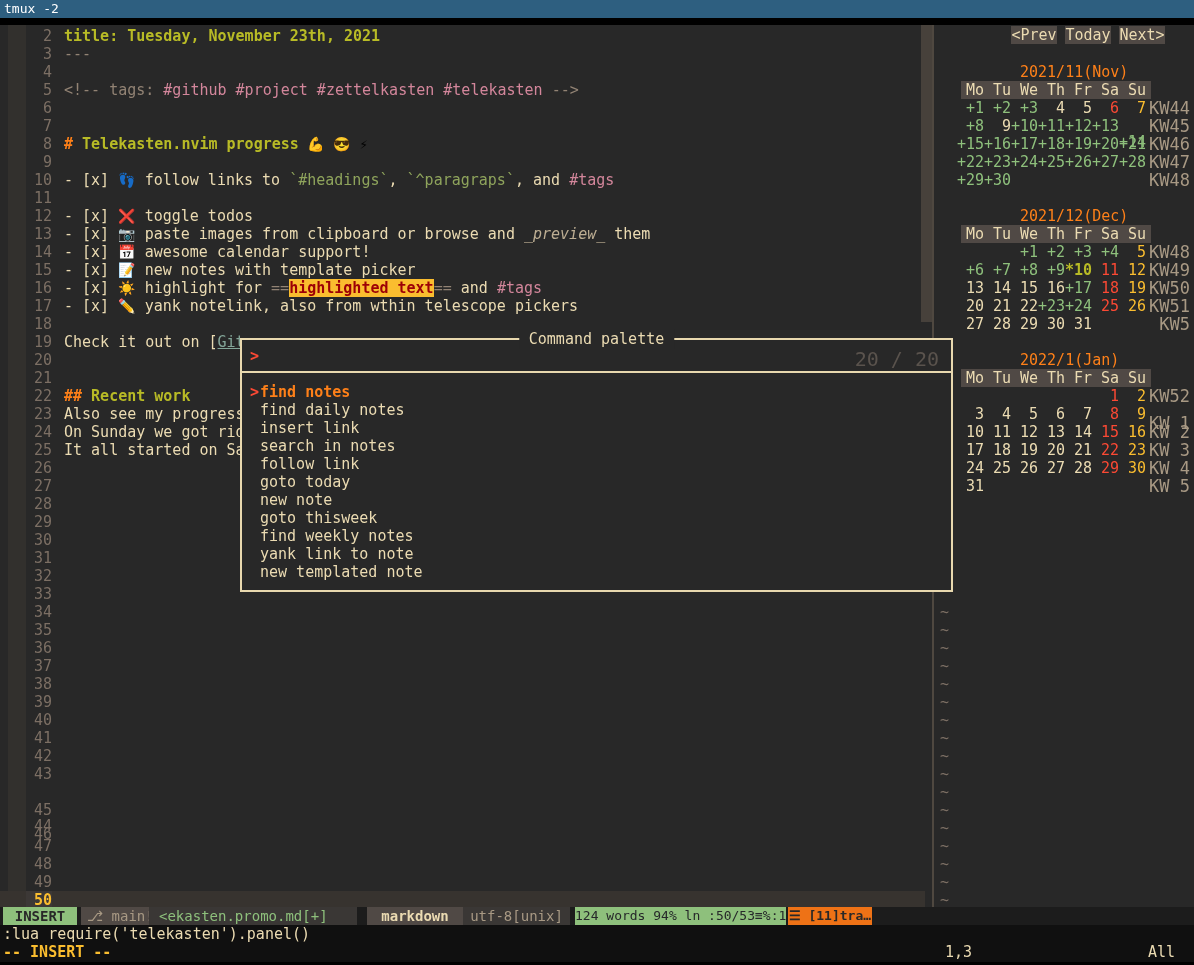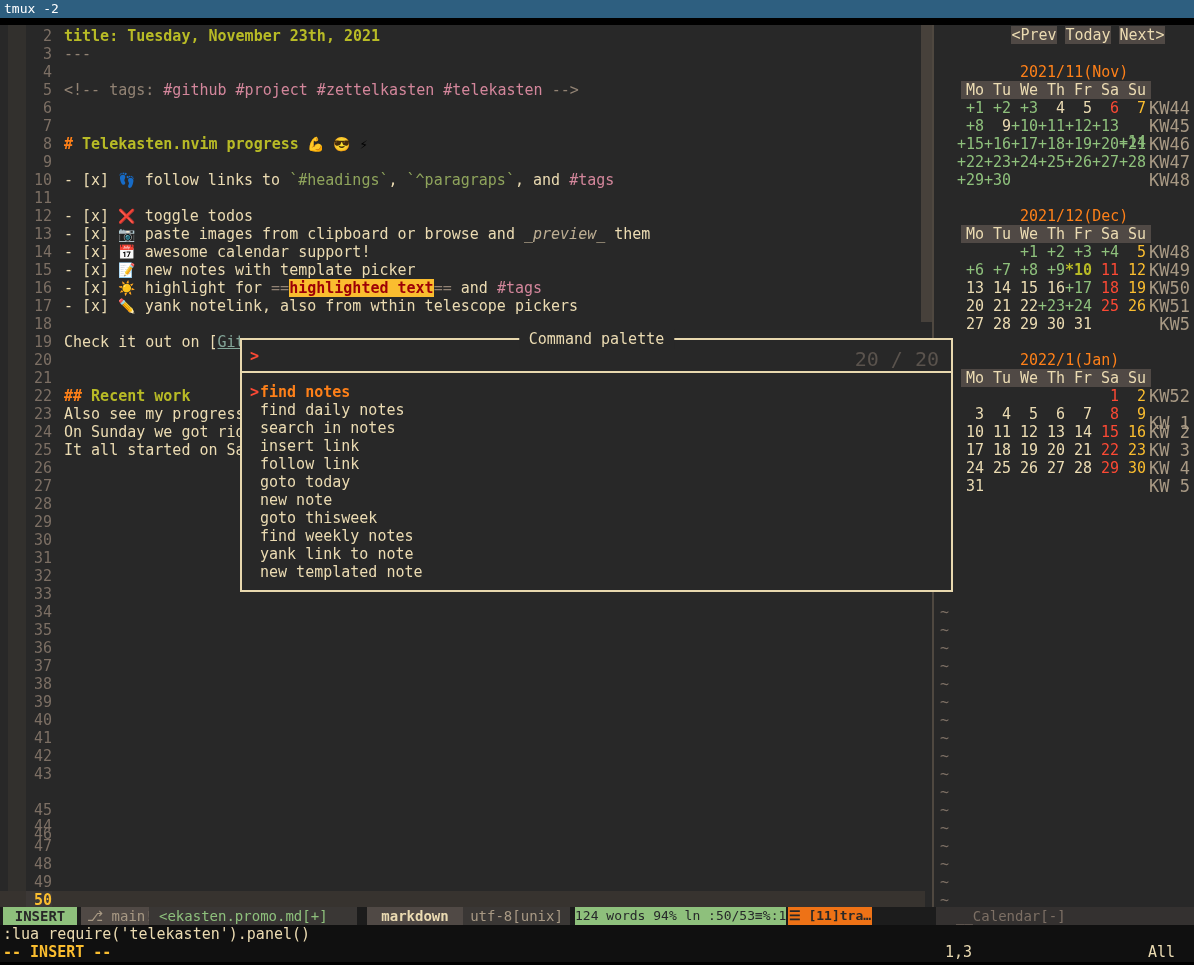--- a/index.html
+++ b/index.html
@@ -323,41 +323,40 @@
 
   <div id="palette" class="abs">
     <div id="p-title">Command palette</div>
     <div id="p-prompt">
       <span id="p-caret">&gt;</span>
       <span id="p-counter">20 / 20</span>
     </div>
     <div id="p-items">
         <div class="p-item sel"><span class="p-caret-col">&gt;</span><span>find notes</span></div>
         <div class="p-item"><span class="p-caret-col"> </span><span>find daily notes</span></div>
+        <div class="p-item"><span class="p-caret-col"> </span><span>insert link</span></div>
         <div class="p-item"><span class="p-caret-col"> </span><span>search in notes</span></div>
-        <div class="p-item"><span class="p-caret-col"> </span><span>insert link</span></div>
         <div class="p-item"><span class="p-caret-col"> </span><span>follow link</span></div>
         <div class="p-item"><span class="p-caret-col"> </span><span>goto today</span></div>
         <div class="p-item"><span class="p-caret-col"> </span><span>new note</span></div>
         <div class="p-item"><span class="p-caret-col"> </span><span>goto thisweek</span></div>
         <div class="p-item"><span class="p-caret-col"> </span><span>find weekly notes</span></div>
         <div class="p-item"><span class="p-caret-col"> </span><span>yank link to note</span></div>
         <div class="p-item"><span class="p-caret-col"> </span><span>new templated note</span></div>
       </div>
   </div>
 
   <div id="statusline" class="abs">
     <div id="seg-mode" class="seg">INSERT</div>
     <div id="seg-branch" class="seg"><span>⎇</span> <span>main!</span></div>
     <div id="seg-file" class="seg">&lt;ekasten.promo.md[+]</div>
     <div id="seg-ft" class="seg">markdown</div>
     <div id="seg-enc" class="seg">utf-8[unix]</div>
     <div id="seg-stats" class="seg">124 words 94% ln :50/53≡%:1</div>
     <div id="seg-tab" class="seg"><span>☰</span> <span>[11]tra…</span></div>
-    <div id="seg-calstatus" class="seg">__Calendar[-]</div>
   </div>
 
   <div id="cmdline" class="abs">:lua require('telekasten').panel()</div>
 
   <div id="modeline" class="abs">
     <span id="mode-msg">-- INSERT --</span>
     <span id="ruler-pos">1,3</span>
     <span id="ruler-scroll">All</span>
   </div>
 

